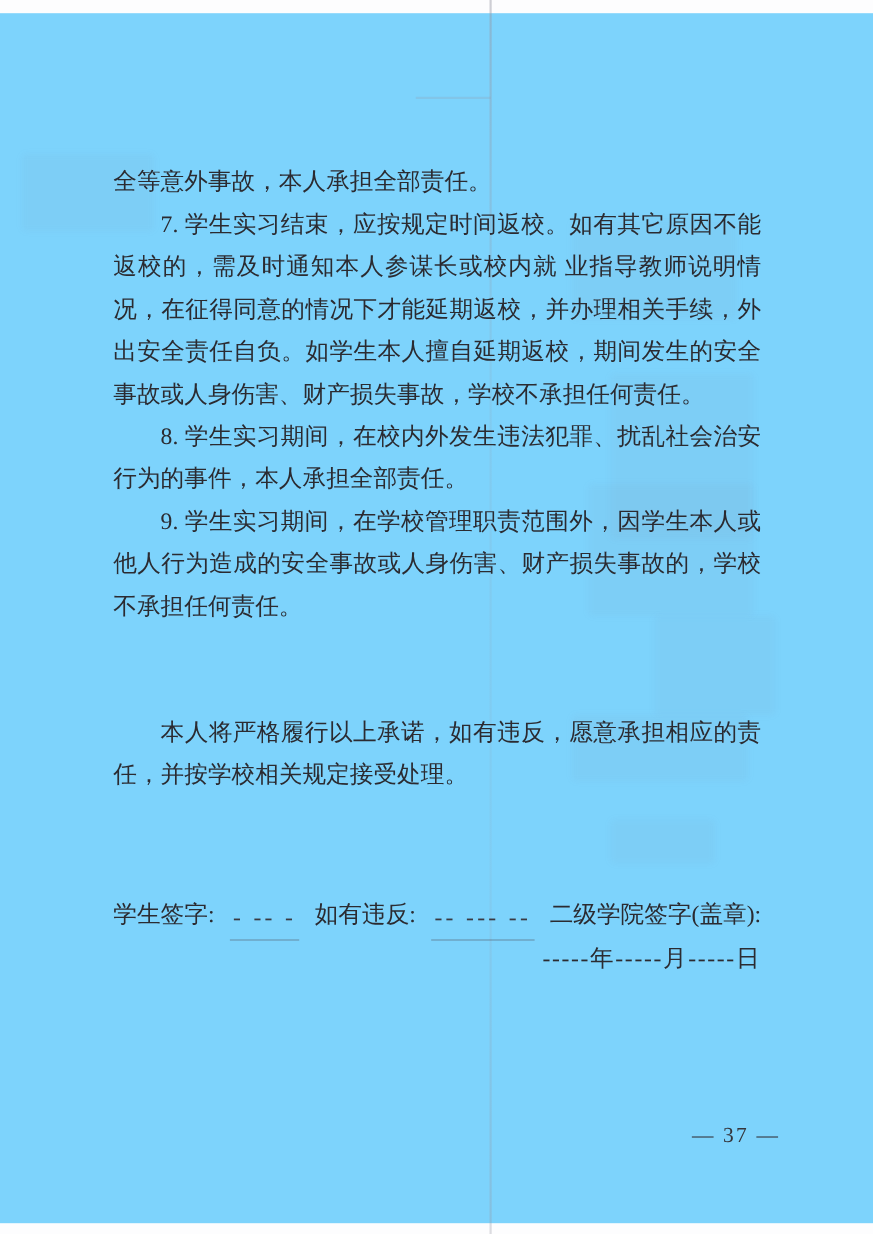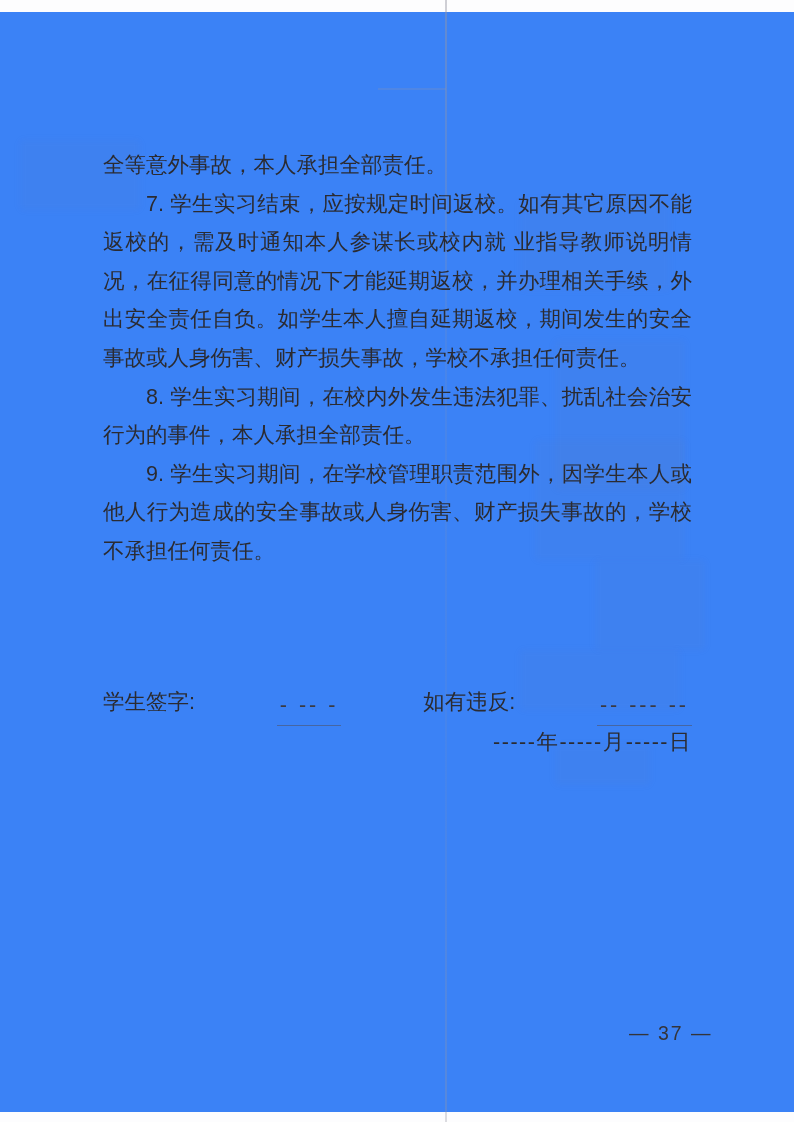--- a/index.html
+++ b/index.html
@@ -1,22 +1,22 @@
 <!DOCTYPE html>
 <html><head>
 <meta charset="utf-8">
 <style>
   html, body { margin: 0; padding: 0; background: #ffffff; }
 
   .scan {
     position: relative;
     width: 794px;
     height: 1122px;
-    background: #3b82f6;
-    font-family: Liberation Sans, sans-serif;
+    background: #7dd3fc;
+    font-family: Liberation Serif, serif;
     color: #2b2b31;
     overflow: hidden;
   }
 
   .edge { position: absolute; left: 0; right: 0; background: #fdfdfe; }
   .edge-top { top: 0; height: 12px; }
   .edge-bottom { bottom: 0; height: 10px; }
 
   .crease-v {
     position: absolute;
@@ -60,21 +60,21 @@
   }
 
   .para { margin: 0; }
   .indent { text-indent: 2em; }
   .commitment { margin-top: 76px; }
 
   .sig-row {
     display: flex;
     justify-content: space-between;
     align-items: baseline;
-    margin-top: 112px;
+    margin-top: 88px;
     line-height: 38.6px;
     white-space: nowrap;
   }
   .blank {
     letter-spacing: 3px;
     border-bottom: 1px solid rgba(80,80,92,0.55);
     padding: 0 3px 1px 3px;
     transform: translateY(3px);
     color: #3a3a42;
   }
@@ -118,26 +118,28 @@
 
     <p class="para">全等意外事故，本人承担全部责任。</p>
 
     <p class="para indent">7. 学生实习结束，应按规定时间返校。如有其它原因不能返校的，需及时通知本人参谋长或校内就 业指导教师说明情况，在征得同意的情况下才能延期返校，并办理相关手续，外出安全责任自负。如学生本人擅自延期返校，期间发生的安全事故或人身伤害、财产损失事故，学校不承担任何责任。</p>
 
     <p class="para indent">8. 学生实习期间，在校内外发生违法犯罪、扰乱社会治安行为的事件，本人承担全部责任。</p>
 
     <p class="para indent">9. 学生实习期间，在学校管理职责范围外，因学生本人或他人行为造成的安全事故或人身伤害、财产损失事故的，学校不承担任何责任。</p>
 
 
+    <p class="para indent commitment">本人将严格履行以上承诺，如有违反，愿意承担相应的责任，并按学校相关规定接受处理。</p>
 
     <div class="sig-row">
       <span>学生签字:</span>
       <span class="blank">- -- -</span>
       <span>如有违反:</span>
       <span class="blank">-- --- --</span>
+      <span>二级学院签字(盖章):</span>
     </div>
 
     <div class="date-row">-----年-----月-----日</div>
 
   </div>
 
   <div class="page-number">— 37 —</div>
 
 </div>
 

